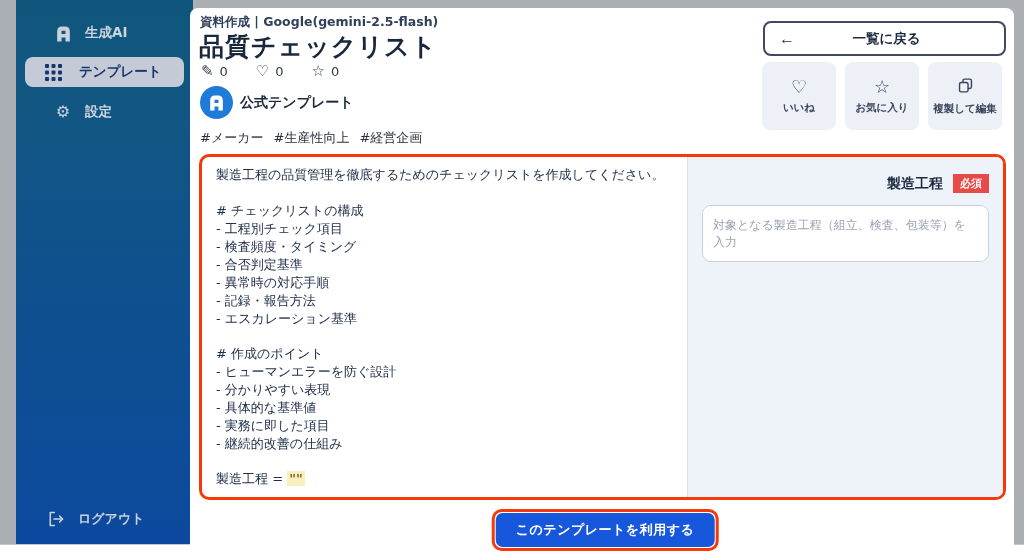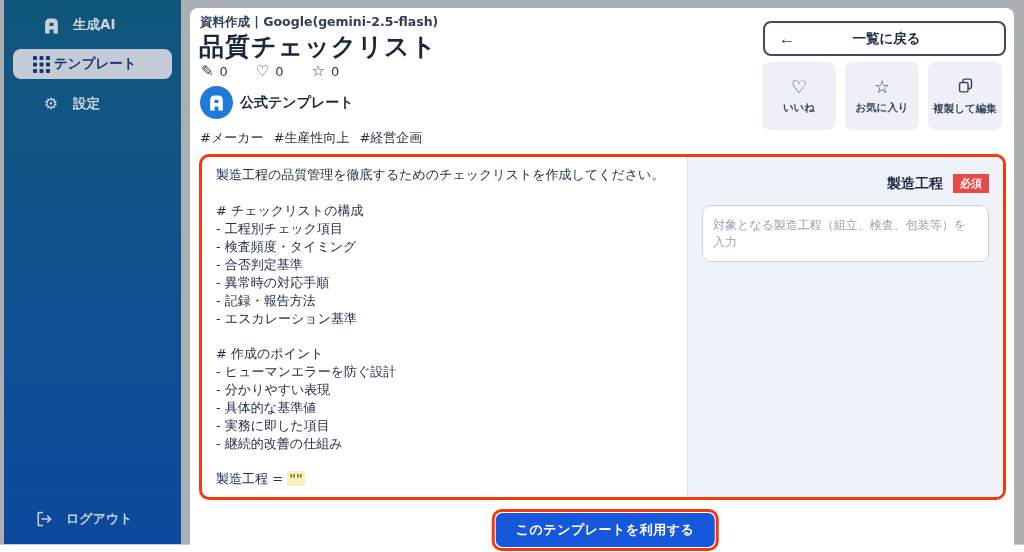--- a/index.html
+++ b/index.html
@@ -14,34 +14,34 @@
   
   .app {
     position: absolute; left: 0; top: 0;
     width: 1024px; height: 545px;
     background: #abaeb3;
     border-bottom: 1px solid #c9c9c9;
   }
 
   
   .sidebar {
-    position: absolute; left: 4px; top: 0;
+    position: absolute; left: 16px; top: 0;
     width: 177px; height: 100%;
     background: linear-gradient(180deg, #0f567b 0%, #115682 18%, #0c499e 100%);
-    padding-top: 4px;
+    padding-top: 12px;
   }
   .nav-item {
     display: flex; align-items: center; gap: 12px;
     height: 42px; padding-left: 37px;
     color: #ccd4de; font-size: 13.5px; font-weight: 600;
     cursor: pointer;
   }
   .nav-item.selected {
     height: 30px; margin: 3px 9px 4px 9px;
-    padding-left: 18px; gap: 3px;
+    padding-left: 18px; gap: 16px;
     background: #c5cad7; border-radius: 8px;
     color: #14366b; font-weight: 700;
   }
   .nav-icon { width: 20px; display: flex; align-items: center; justify-content: center; }
   .gear-glyph { font-size: 16px; line-height: 1; color: #c9d2dc; }
   .logout {
     position: absolute; left: 30px; bottom: 16px;
     display: flex; align-items: center; gap: 12px;
     color: #c9d2dc; font-size: 13px; font-weight: 600; cursor: pointer;
   }

